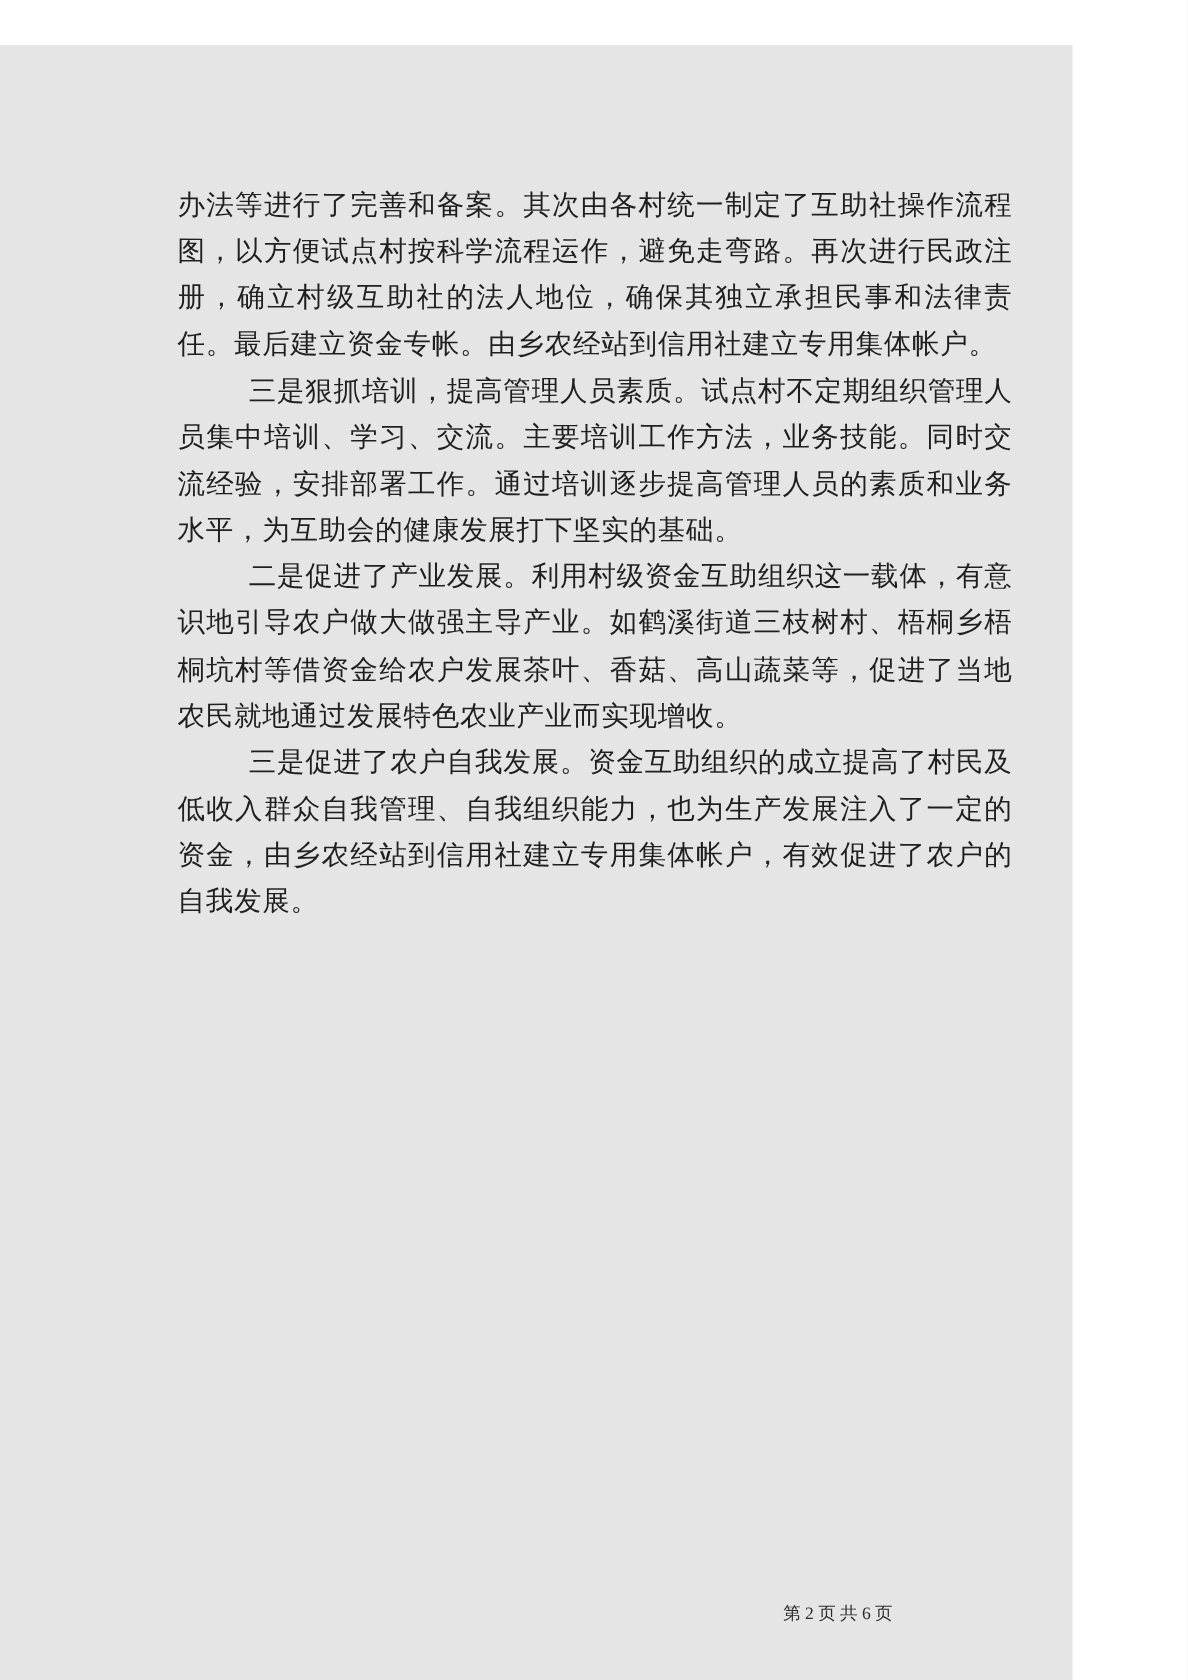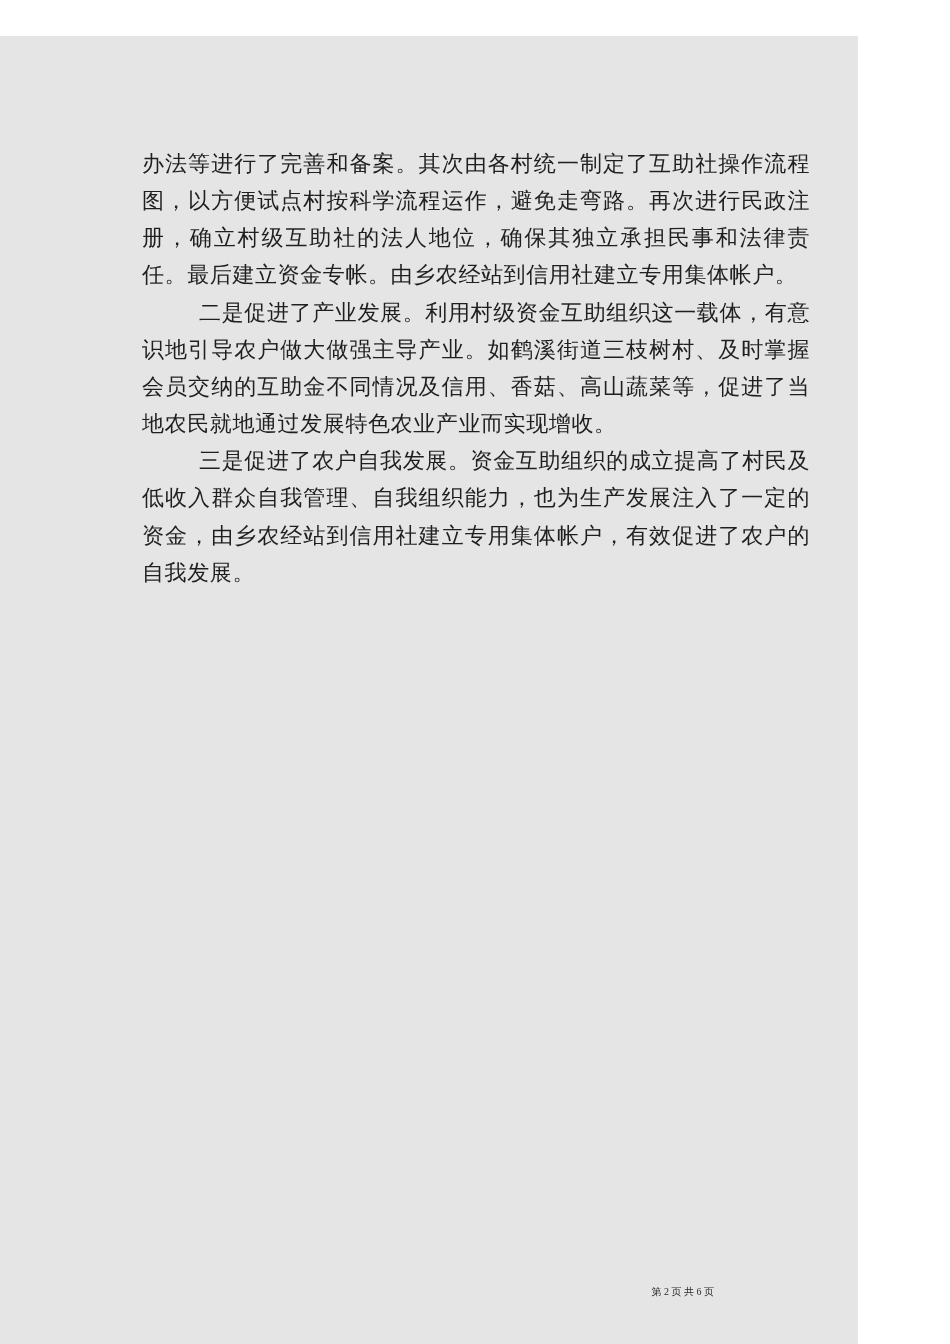--- a/index.html
+++ b/index.html
@@ -34,30 +34,31 @@
     text-indent: 0;
   }
   .doc-content p.para.indent {
     text-indent: 57px;
   }
   .doc-footer {
     position: absolute;
     top: 1247px;
     right: 144px;
     color: #2a2a2a;
-    font-size: 10px;
+    font-size: 14px;
     line-height: 18px;
     white-space: nowrap;
   }
 </style>
 </head>
 <body>
 
 <div class="page">
   <div class="doc-content" id="doc-body">
       <p class="para">办法等进行了完善和备案。其次由各村统一制定了互助社操作流程图，以方便试点村按科学流程运作，避免走弯路。再次进行民政注册，确立村级互助社的法人地位，确保其独立承担民事和法律责任。最后建立资金专帐。由乡农经站到信用社建立专用集体帐户。</p>
-      <p class="para indent">二是促进了产业发展。利用村级资金互助组织这一载体，有意识地引导农户做大做强主导产业。如鹤溪街道三枝树村、及时掌握会员交纳的互助金不同情况及信用、香菇、高山蔬菜等，促进了当地农民就地通过发展特色农业产业而实现增收。</p>
+      <p class="para indent">三是狠抓培训，提高管理人员素质。试点村不定期组织管理人员集中培训、学习、交流。主要培训工作方法，业务技能。同时交流经验，安排部署工作。通过培训逐步提高管理人员的素质和业务水平，为互助会的健康发展打下坚实的基础。</p>
+      <p class="para indent">二是促进了产业发展。利用村级资金互助组织这一载体，有意识地引导农户做大做强主导产业。如鹤溪街道三枝树村、梧桐乡梧桐坑村等借资金给农户发展茶叶、香菇、高山蔬菜等，促进了当地农民就地通过发展特色农业产业而实现增收。</p>
       <p class="para indent">三是促进了农户自我发展。资金互助组织的成立提高了村民及低收入群众自我管理、自我组织能力，也为生产发展注入了一定的资金，由乡农经站到信用社建立专用集体帐户，有效促进了农户的自我发展。</p>
     </div>
   <div class="doc-footer">
     <span>第 2 页 共 6 页</span>
   </div>
 </div>
 
 </body></html>

